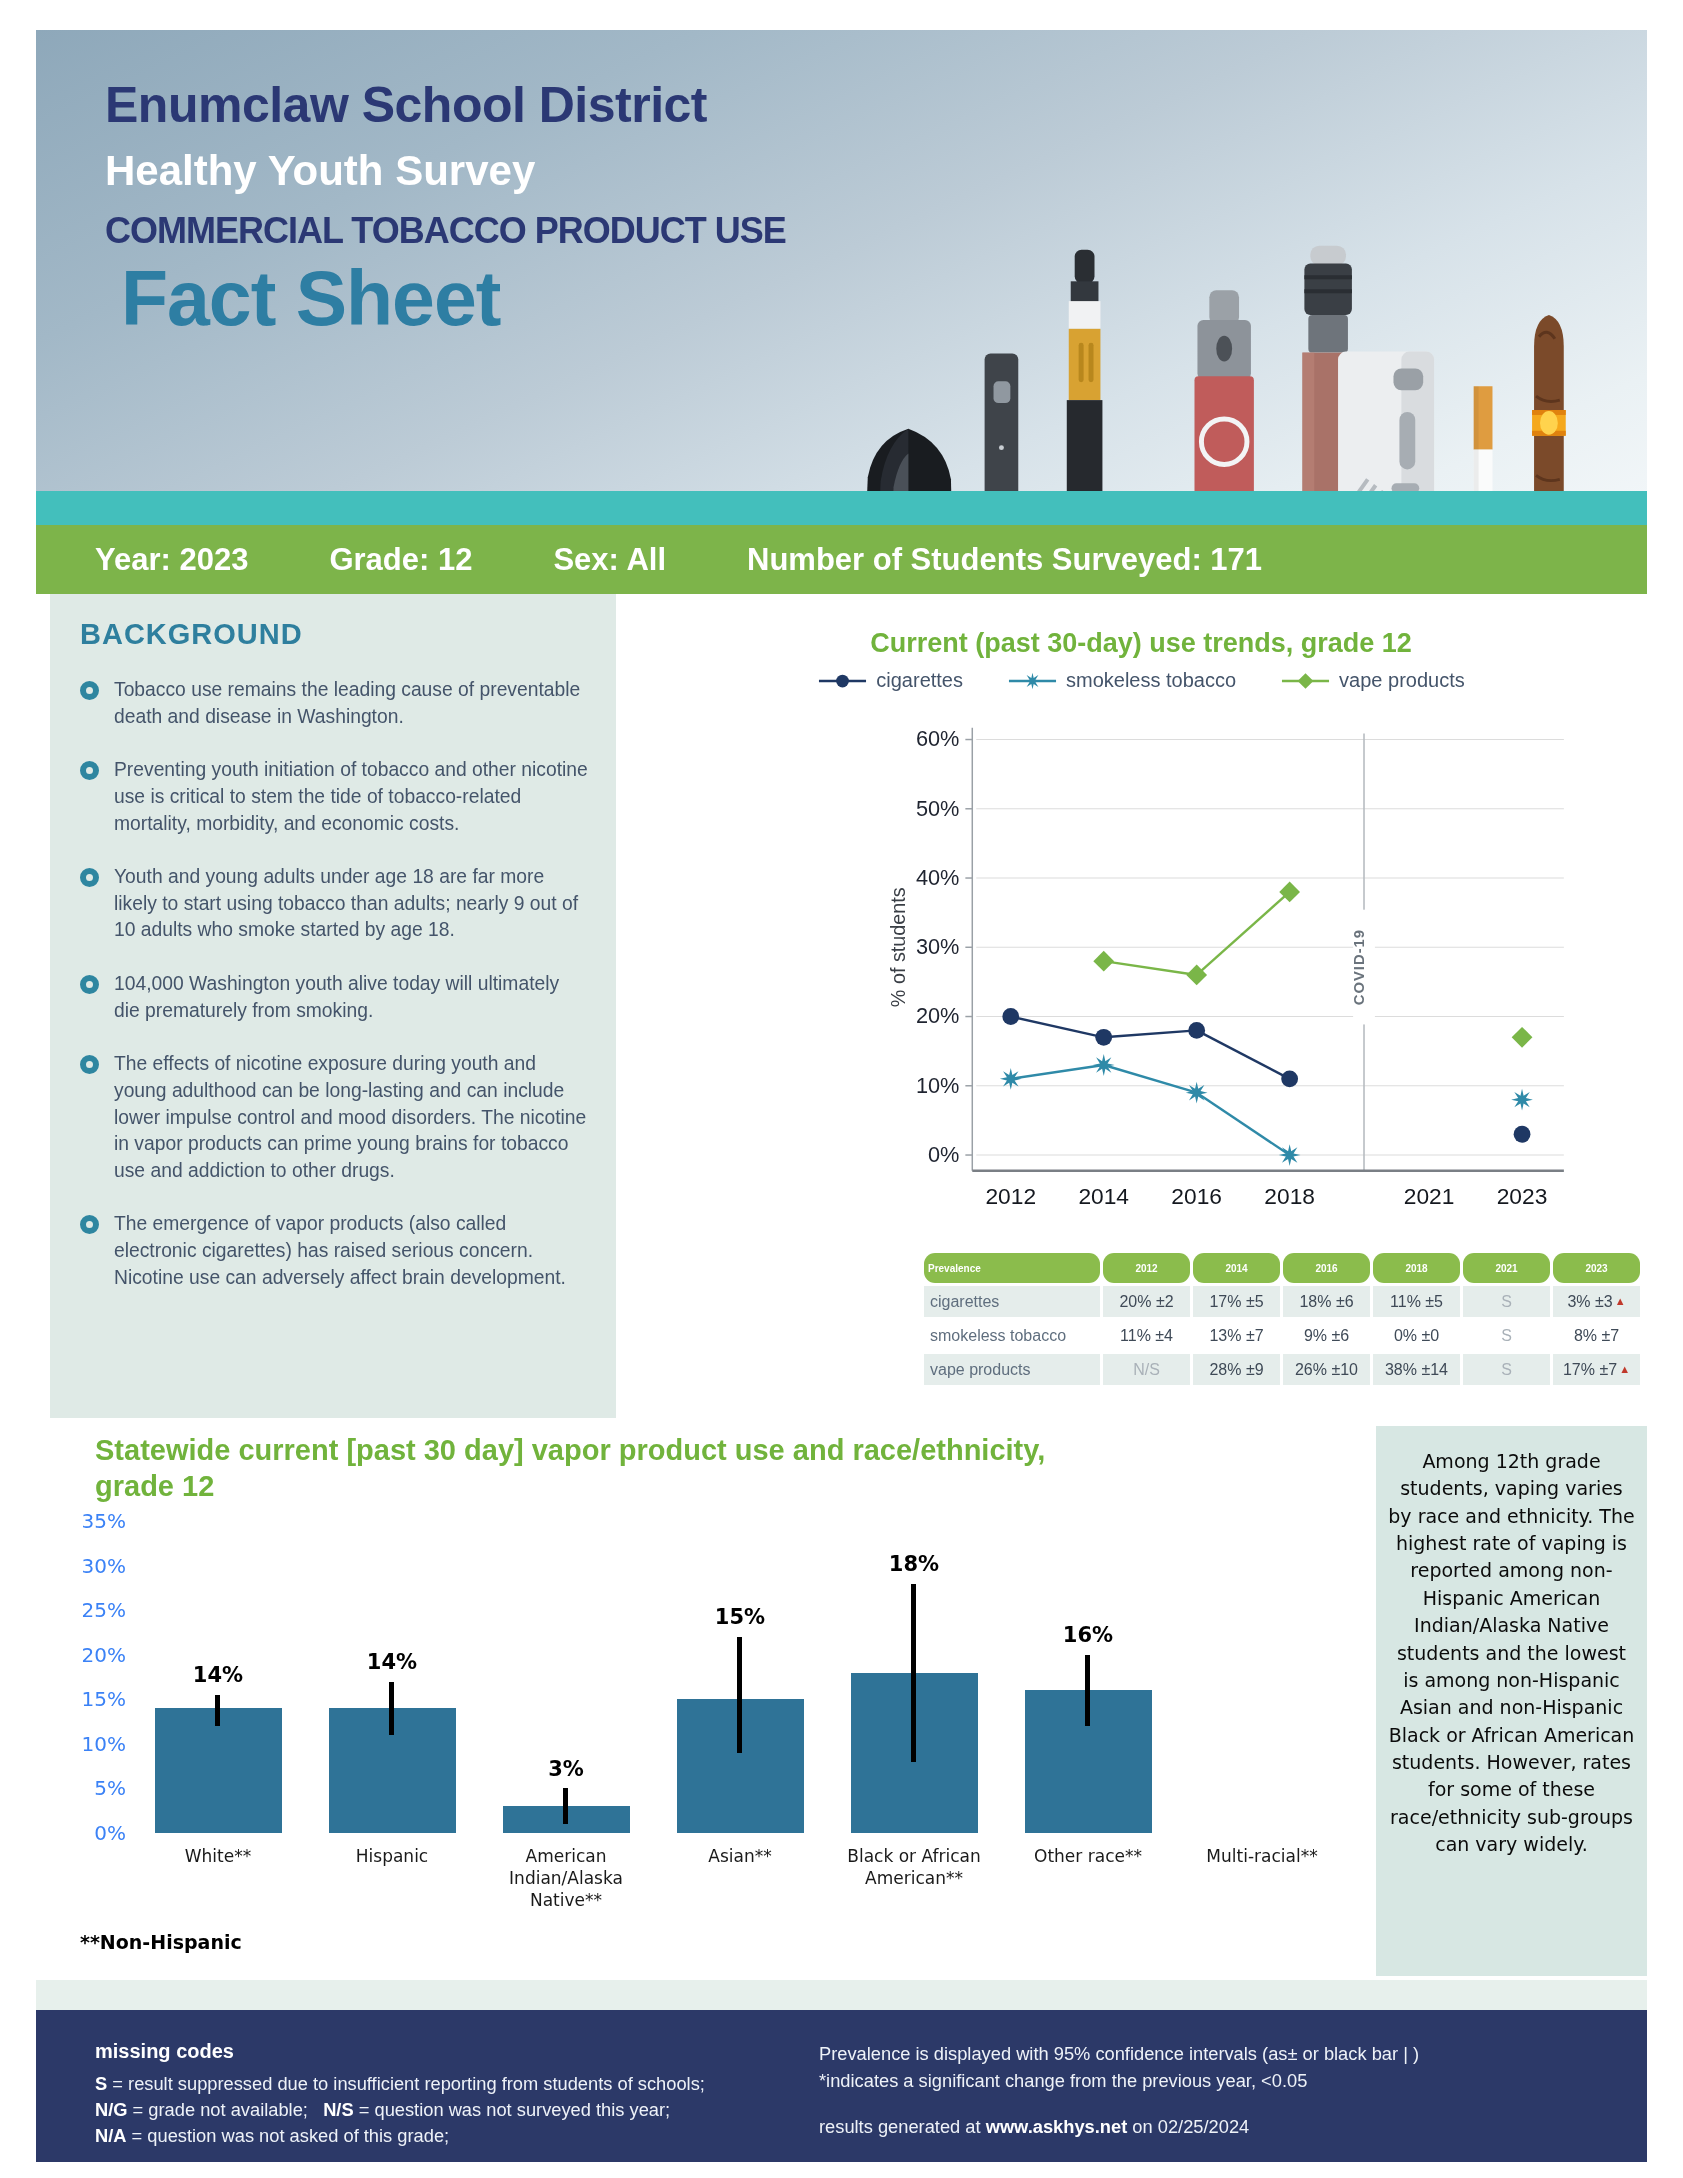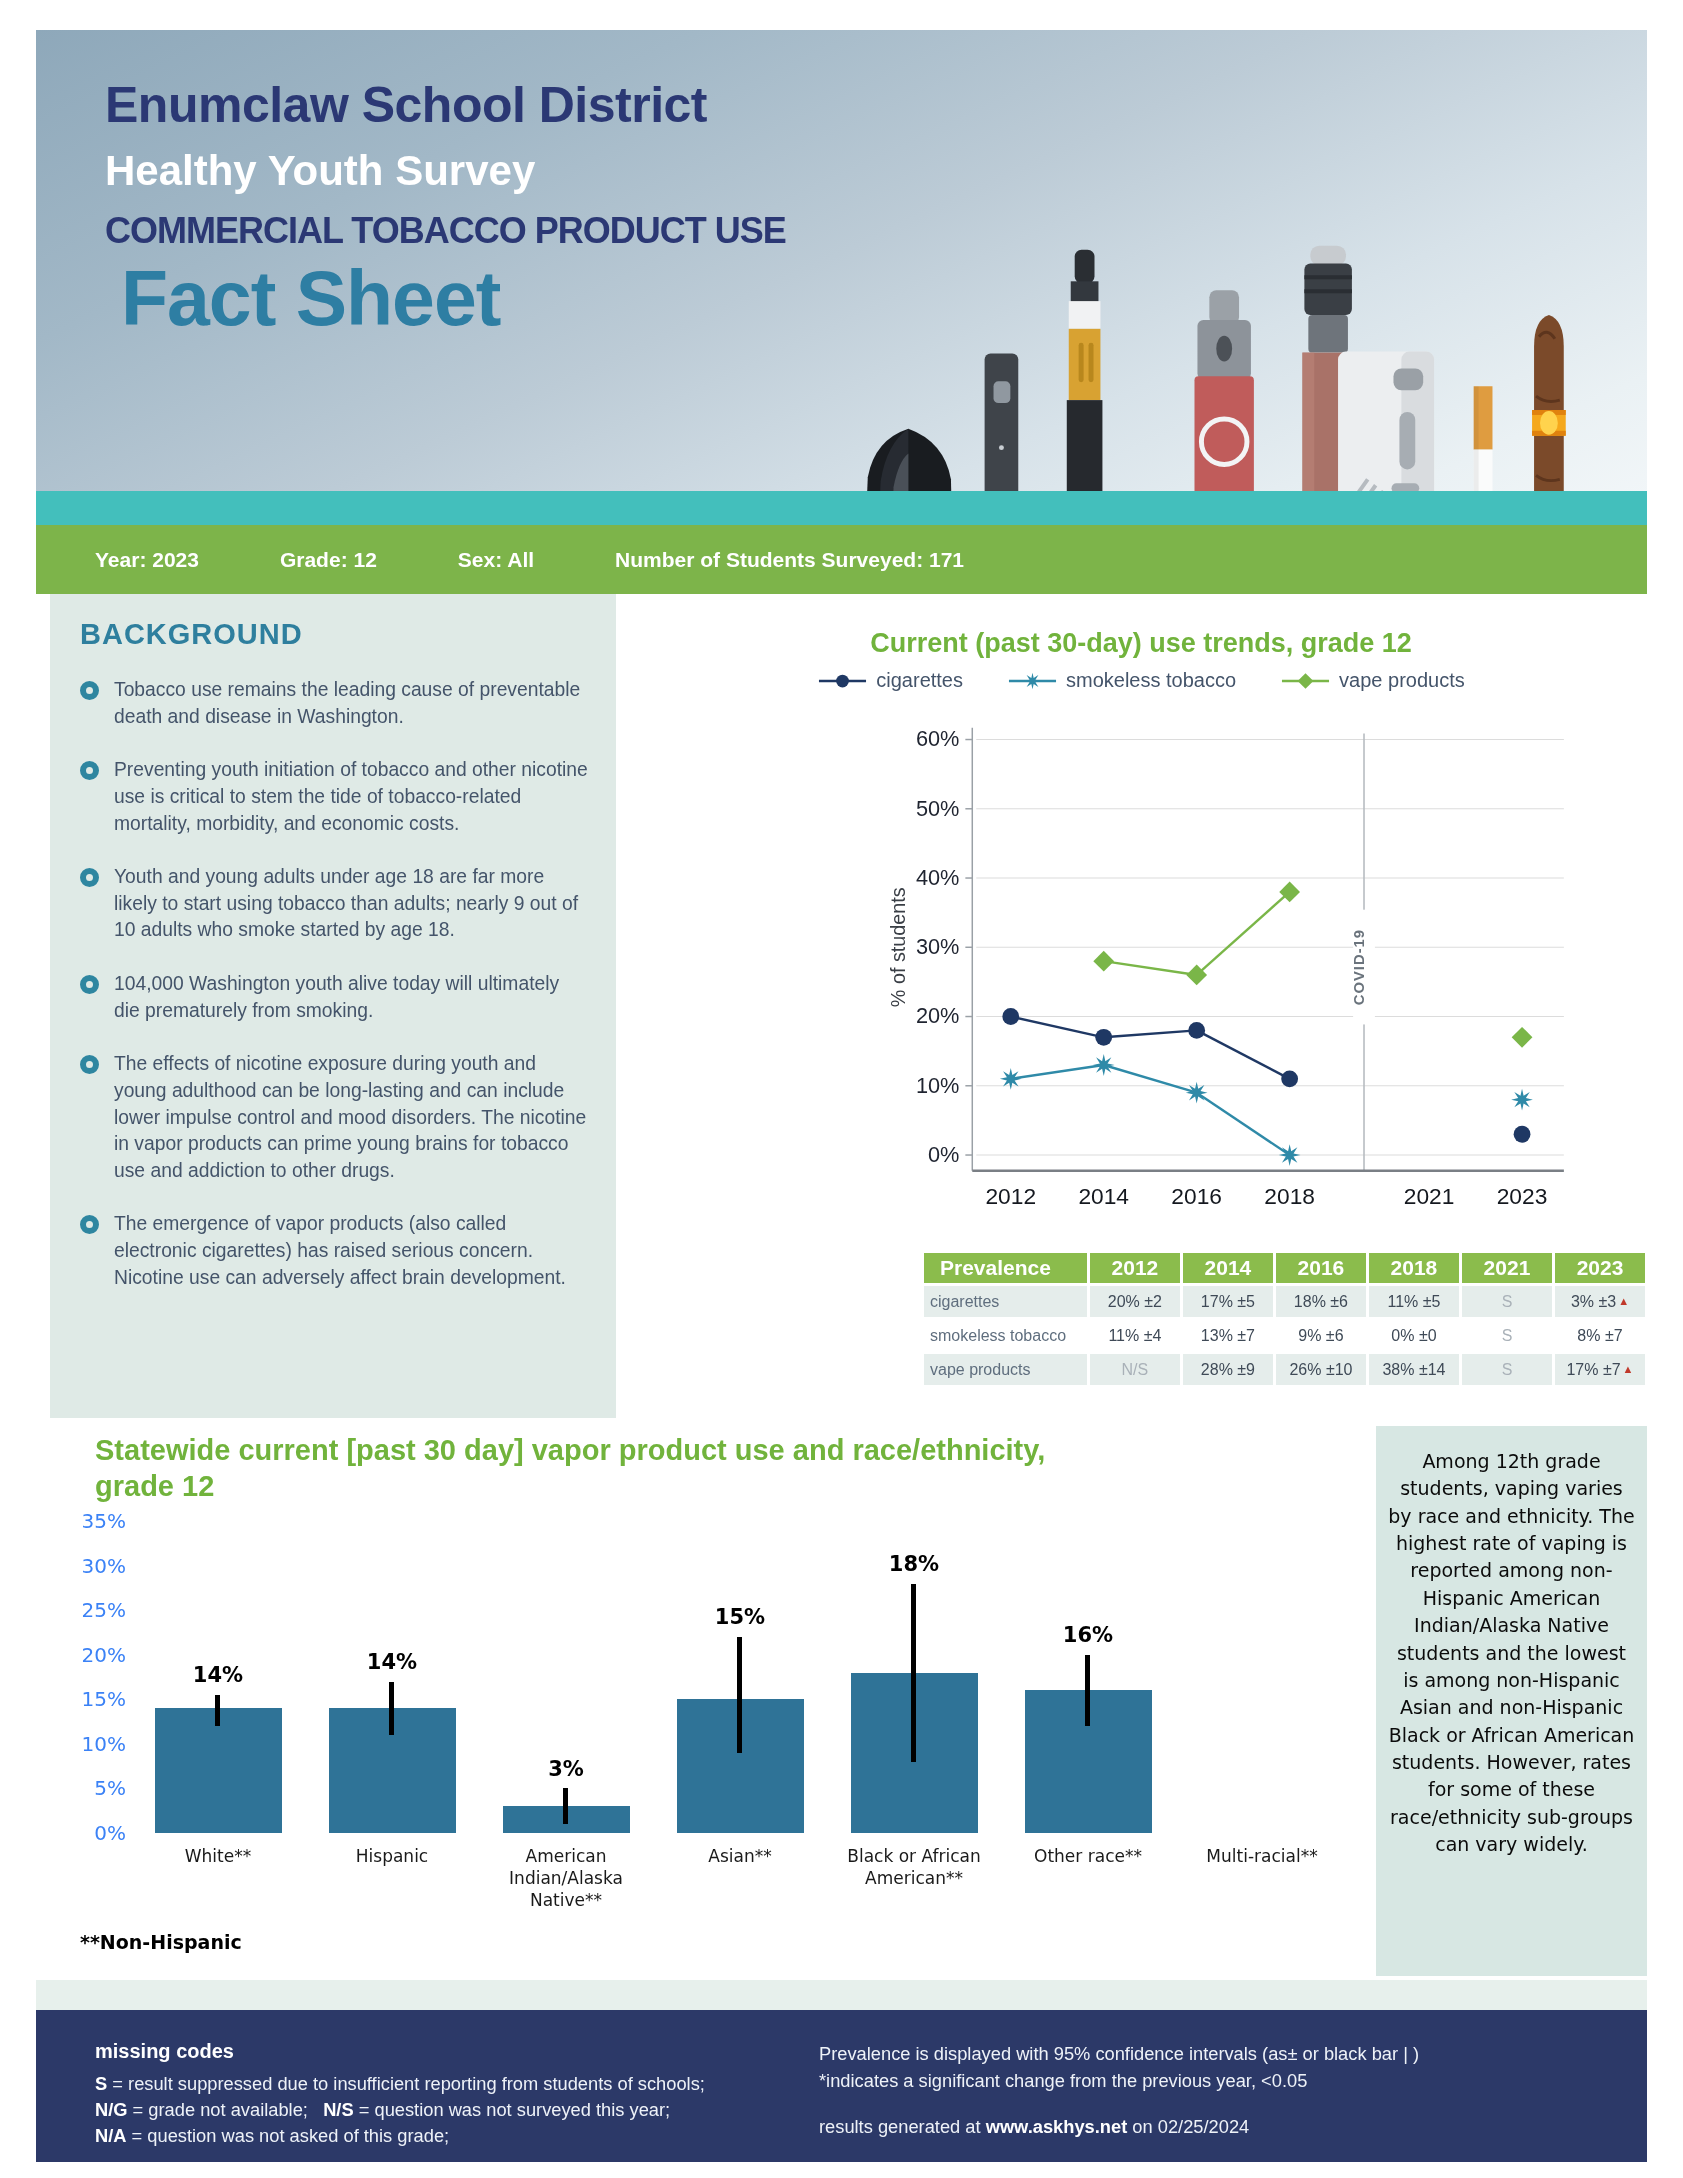--- a/index.html
+++ b/index.html
@@ -12,42 +12,42 @@
   .sea{position:absolute;left:0;right:0;bottom:0;height:34px;background:#43bfbc;}
   .products{position:absolute;right:8px;bottom:0;}
   .h-district{position:absolute;left:69px;top:46px;font-size:50px;font-weight:bold;color:#2b3874;letter-spacing:-0.5px;}
   .h-survey{position:absolute;left:69px;top:117px;font-size:42px;font-weight:bold;color:#ffffff;}
   .h-topic{position:absolute;left:69px;top:180px;font-size:36px;font-weight:bold;color:#2b3874;letter-spacing:-1px;}
   .h-fact{position:absolute;left:69px;top:224px;font-size:77px;font-weight:bold;color:#2e7ea3;letter-spacing:-1px;margin-left:16px;}
 
   
   .info-bar{position:absolute;top:525px;left:36px;right:36px;height:69px;background:#7db44a;
     display:flex;align-items:center;gap:81px;padding-left:59px;box-sizing:border-box;
-    color:#fff;font-size:21px;font-weight:bold;}
+    color:#fff;font-size:31px;font-weight:bold;}
 
   
   .left-panel{position:absolute;top:594px;left:50px;width:566px;height:824px;background:#dfeae6;
     box-sizing:border-box;padding:24px 26px 0 30px;}
   .bg-title{color:#2e7f9e;font-size:29px;font-weight:bold;letter-spacing:1px;margin:0 0 26px 0;}
   .bullets{list-style:none;margin:0;padding:0;}
   .bullets li{display:flex;gap:15px;margin-bottom:27px;font-size:19.3px;line-height:1.38;color:#44546a;}
   .dot{flex:0 0 auto;width:7px;height:7px;border:6px solid #2e86a0;border-radius:50%;margin-top:4px;background:#dfeae6;}
 
   
   .chart-area{position:absolute;top:594px;left:634px;width:1014px;height:824px;}
   .trend-title{margin-top:34px;text-align:center;font-size:27px;font-weight:bold;color:#71b33c;}
   .legend{margin-top:10px;display:flex;justify-content:center;gap:44px;align-items:center;
     font-size:20px;color:#44546a;}
   .lg-item{display:inline-flex;align-items:center;gap:8px;}
   svg text{font-family:"Liberation Sans","DejaVu Sans",sans-serif;}
   .trend-svg{display:block;margin:4px 0 0 249px;}
 
   
   .prev-table{margin:0 0 0 287px;border-collapse:separate;border-spacing:3px;}
-  .prev-table th{background:#8bbc4c;color:#fff;font-size:21px;font-weight:bold;height:30px;padding:0 16px;}
+  .prev-table th{background:#8bbc4c;color:#fff;font-size:10px;font-weight:bold;height:30px;padding:0 4px;border-radius:11px;}
   .prev-table th.lbl{text-align:left;width:168px;}
   .prev-table th{width:79px;}
   .prev-table td{font-size:16px;color:#3f4a57;text-align:center;height:31px;padding:0 6px;}
   .prev-table tr.shaded td{background:#e5edeb;}
   .prev-table td.lbl{text-align:left;color:#5f6e7e;}
   .prev-table td .muted{color:#a9b1b8;}
   .tri{color:#c0392b;font-size:11px;vertical-align:2px;margin-left:2px;}
 
   
   .bar-section{position:absolute;top:1418px;left:36px;width:1331px;height:562px;background:#fff;}

